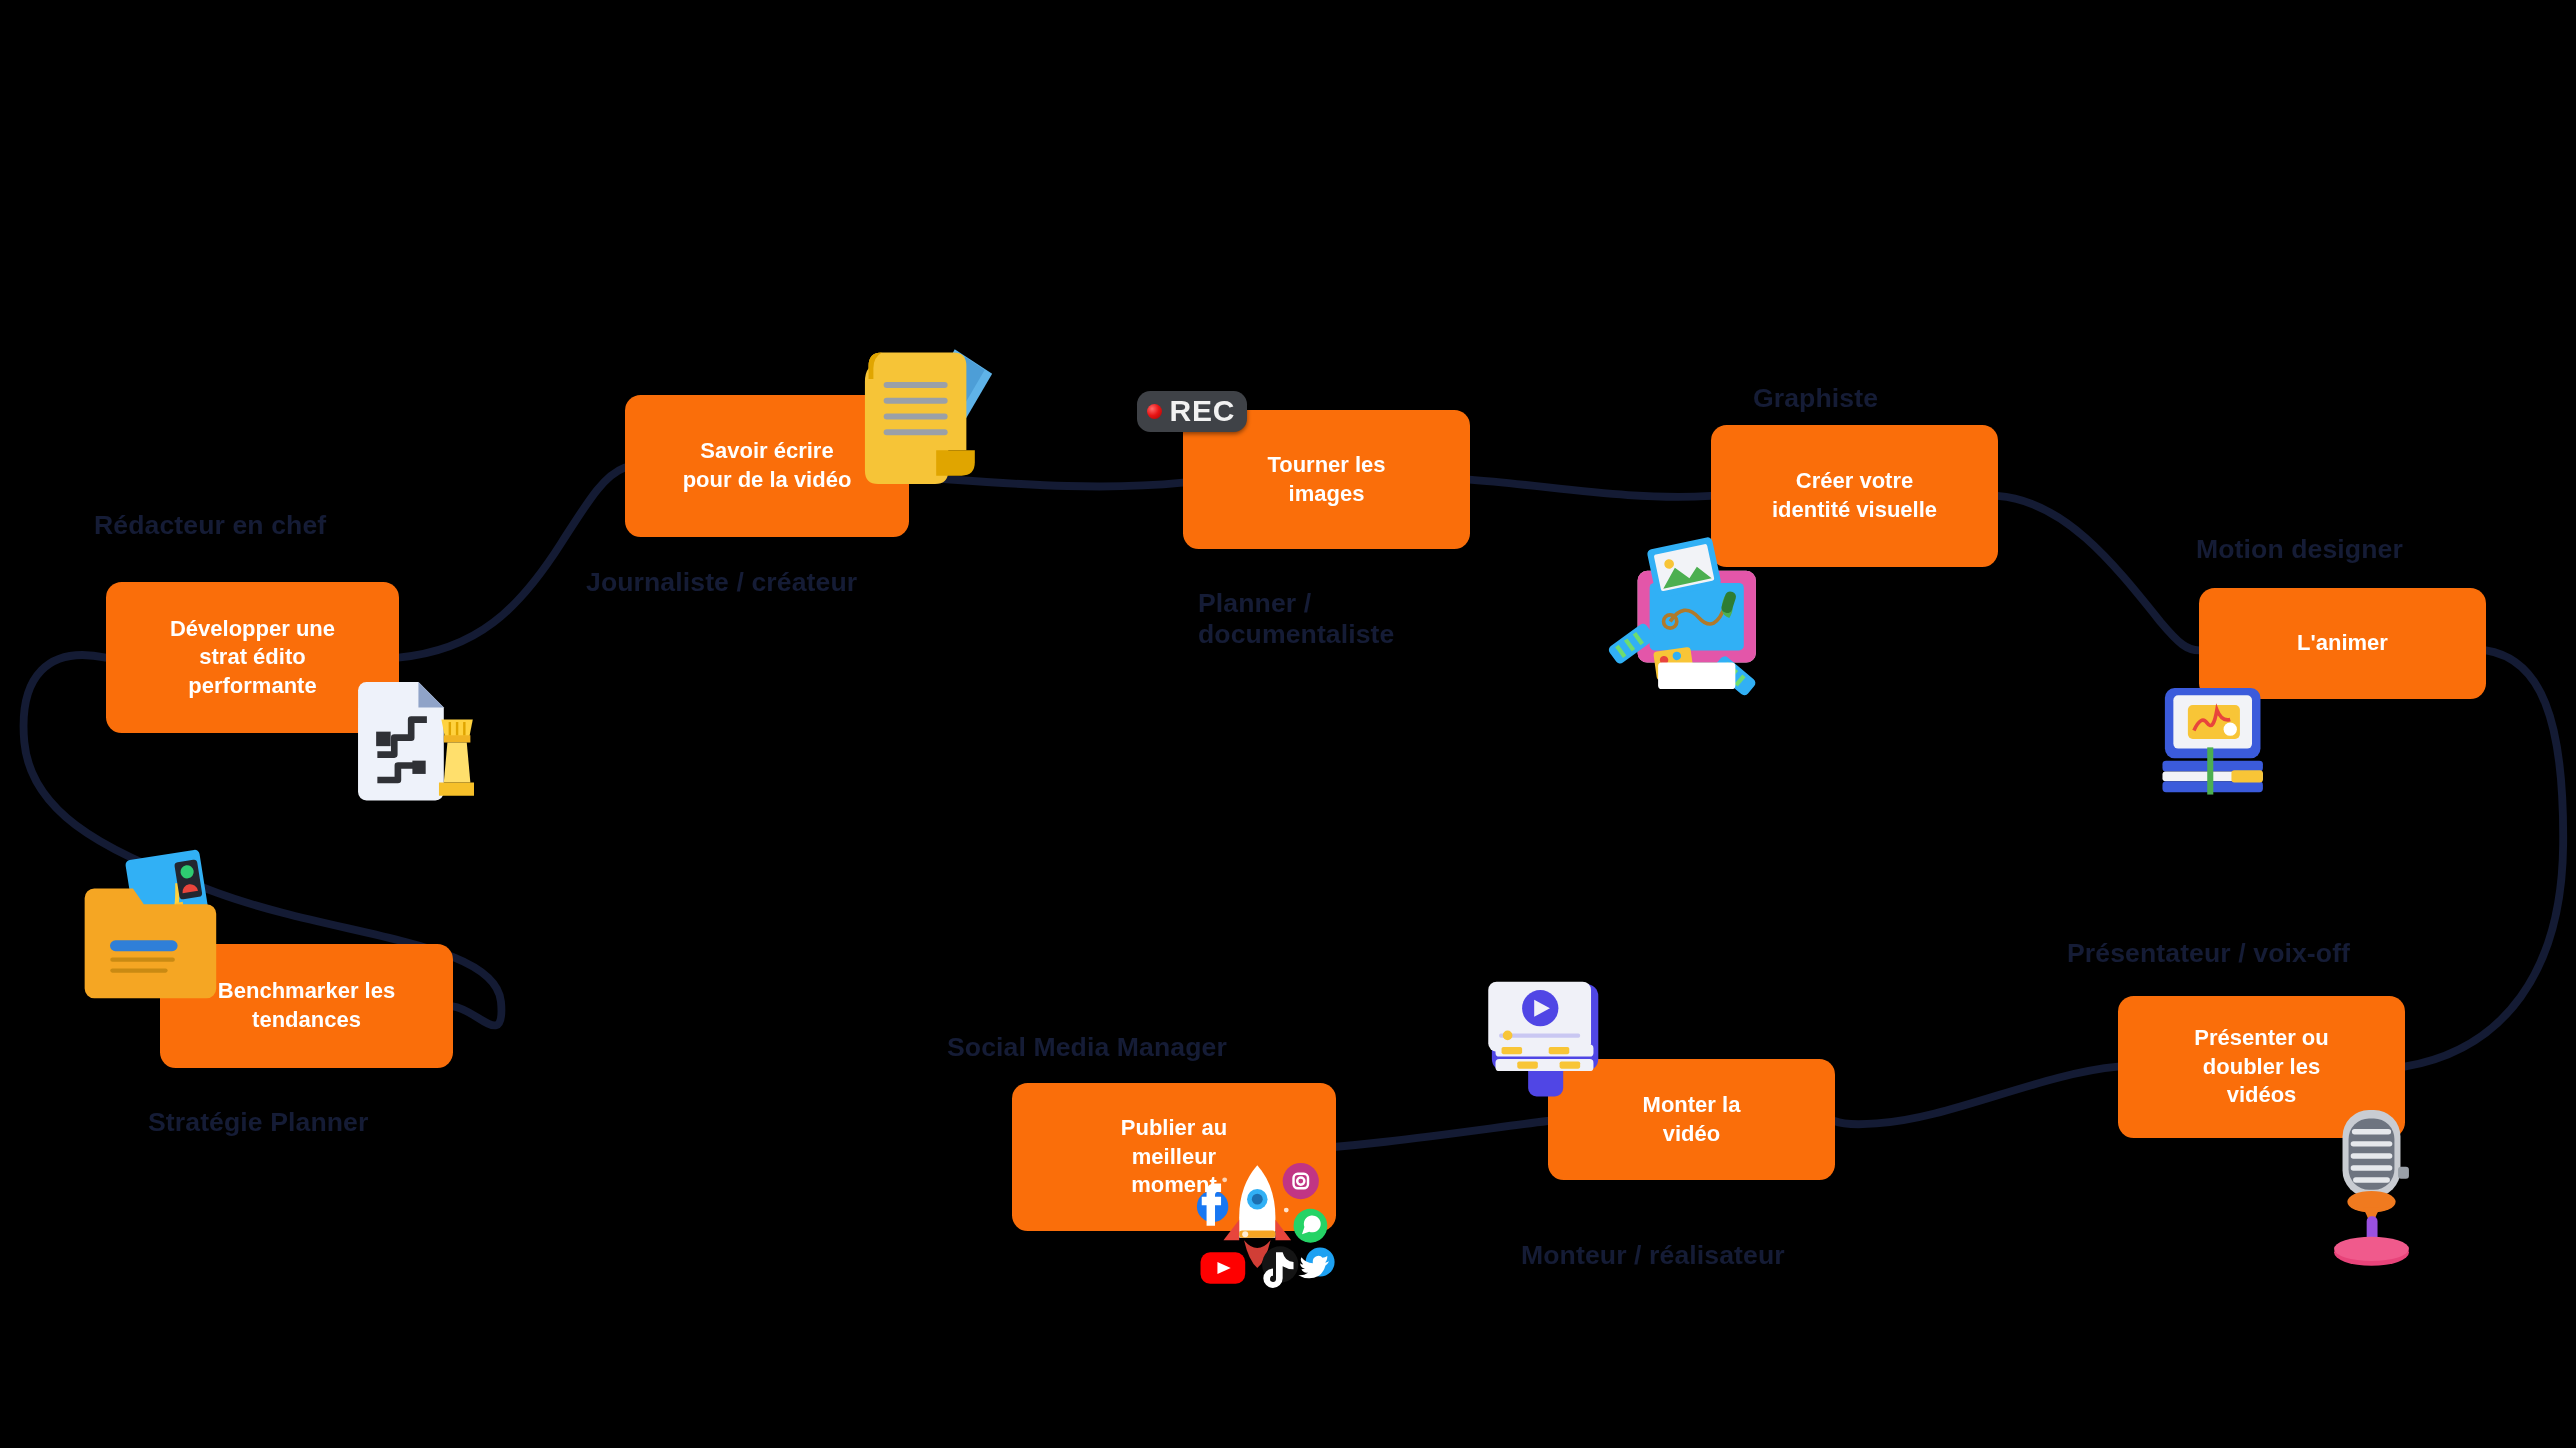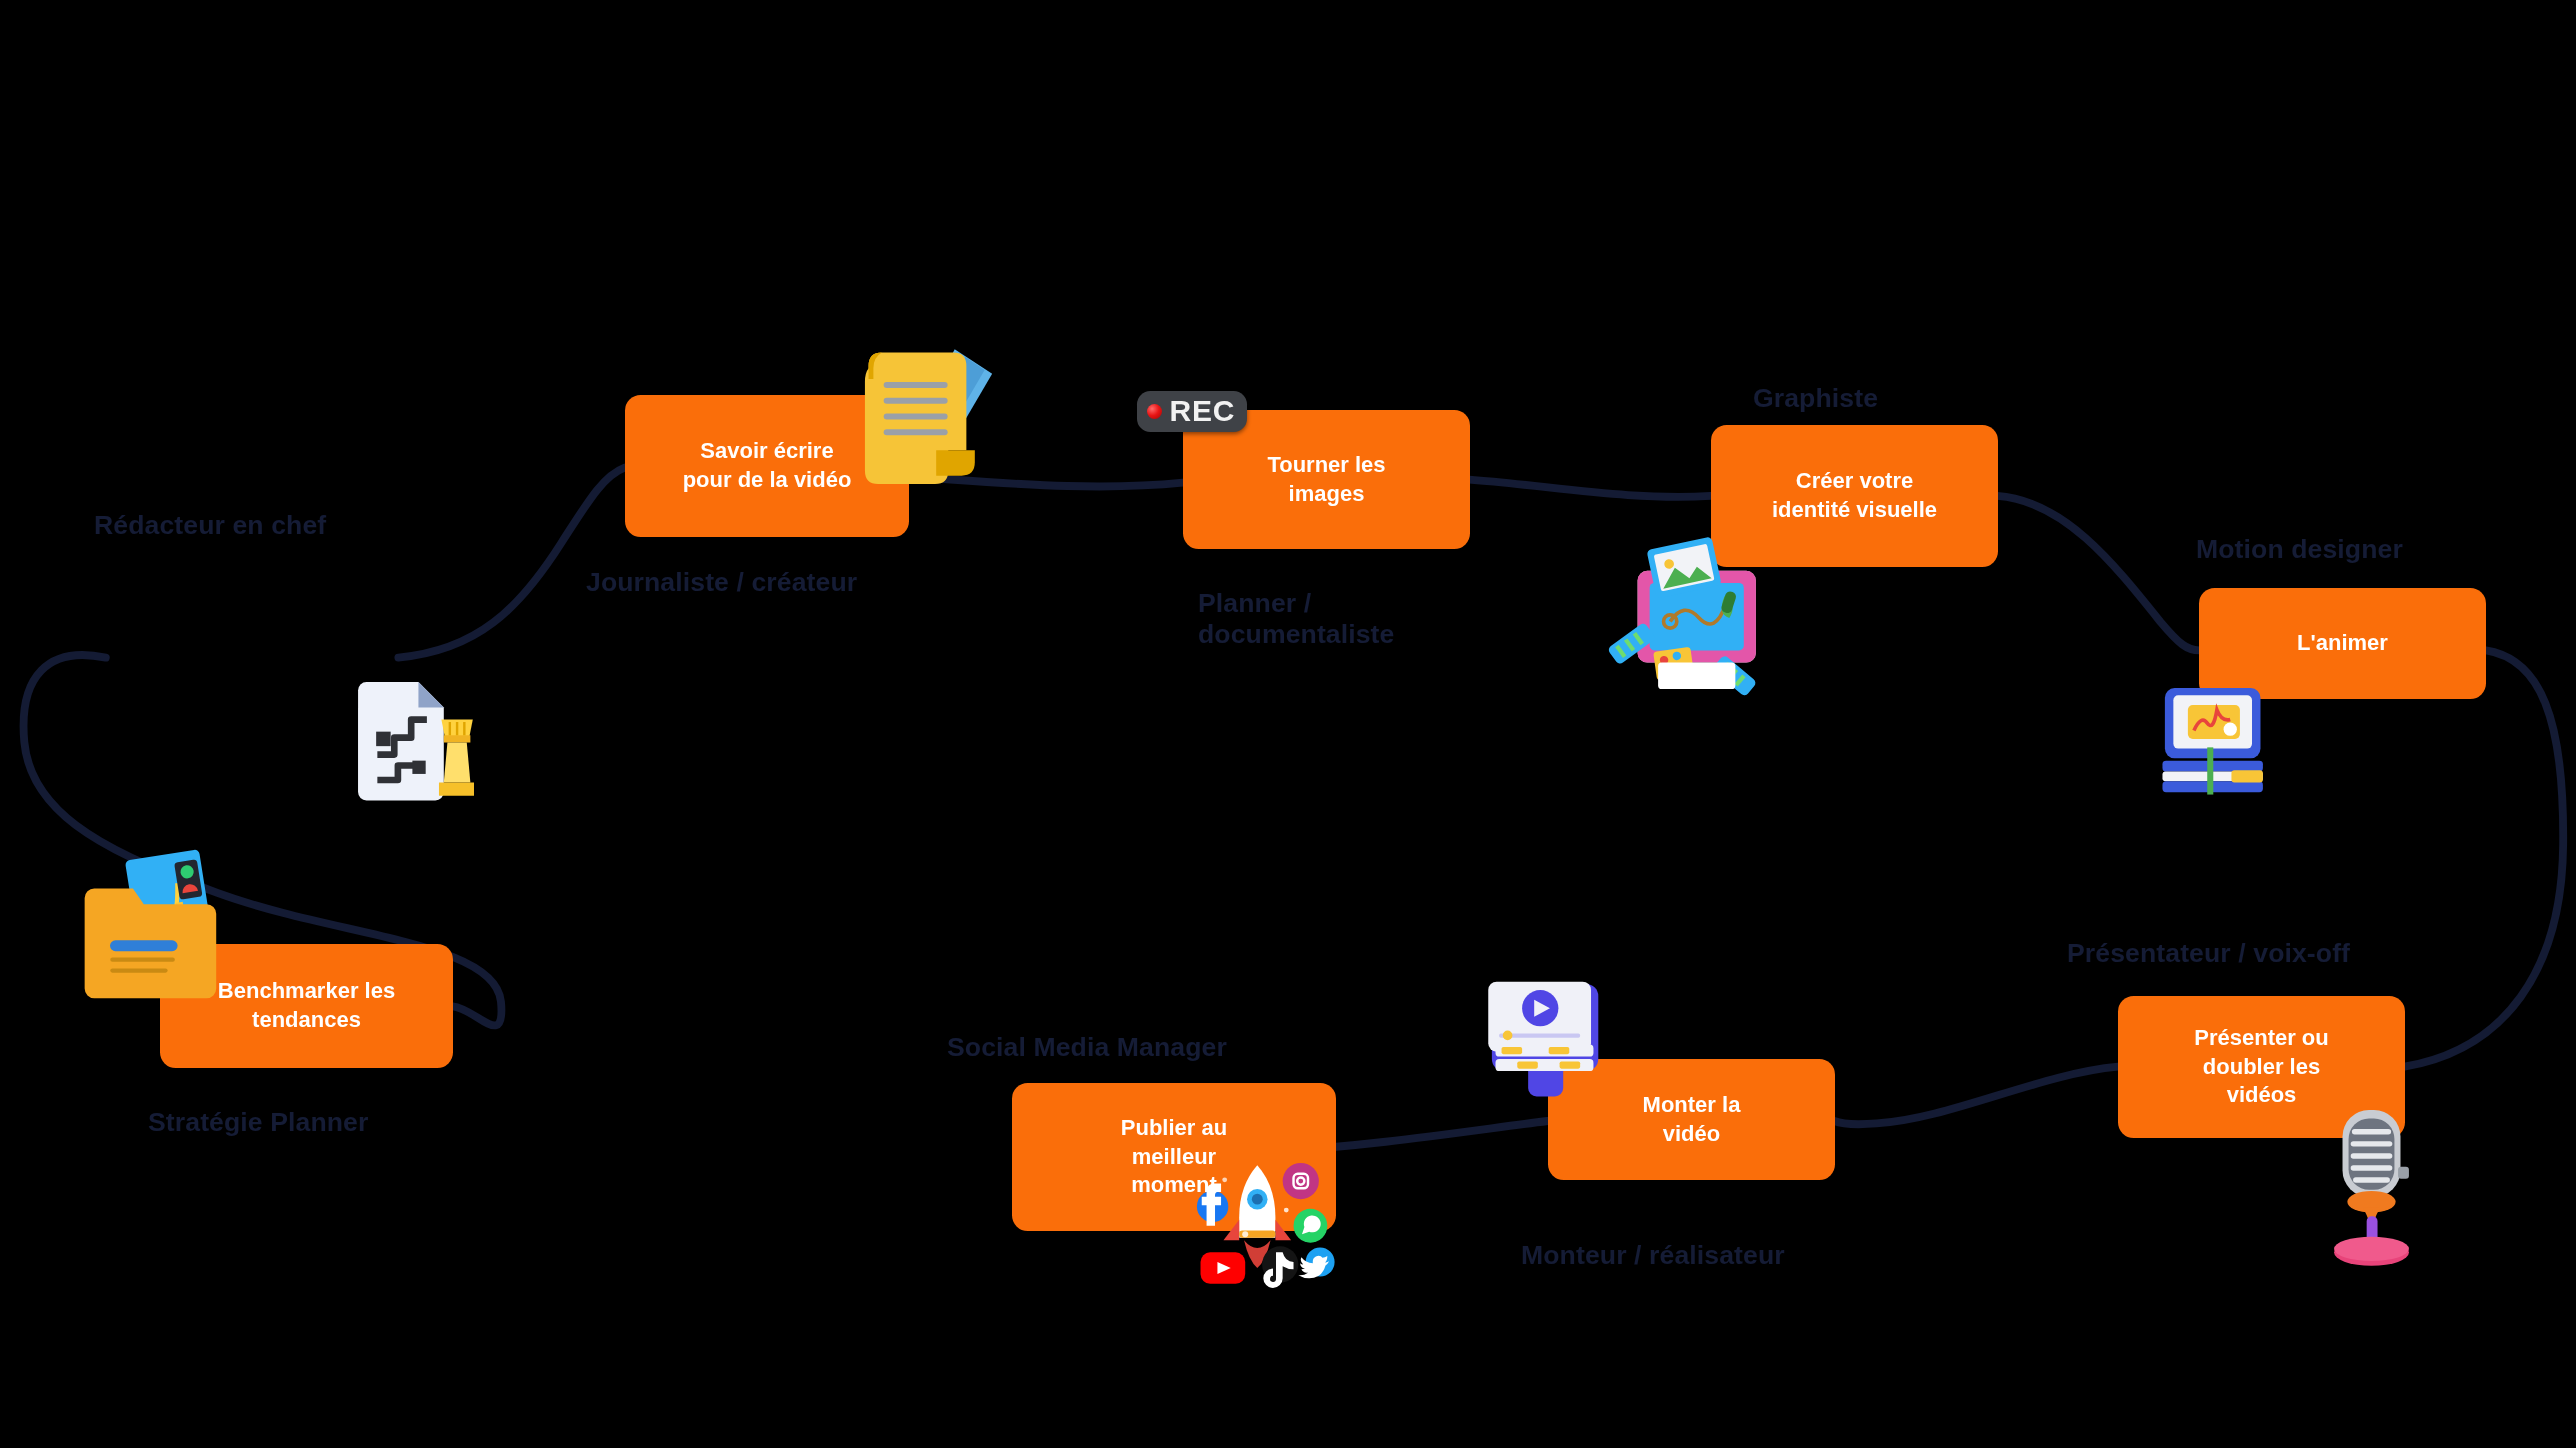--- a/index.html
+++ b/index.html
@@ -127,20 +127,25 @@
   <div class="role-label" style="left:148px; top:1107px;">Stratégie Planner</div>
   <div class="role-label" style="left:576px; top:567px;margin-left:10px;">Journaliste / créateur</div>
   <div class="role-label" style="left:1198px; top:588px;">Planner /
 documentaliste</div>
   <div class="role-label" style="left:1753px; top:383px;">Graphiste</div>
   <div class="role-label" style="left:2196px; top:534px;">Motion designer</div>
   <div class="role-label" style="left:2067px; top:938px;">Présentateur / voix-off</div>
   <div class="role-label" style="left:1521px; top:1240px;">Monteur / réalisateur</div>
   <div class="role-label" style="left:947px; top:1032px;">Social Media Manager</div>
 
+  <div class="node" style="left:106px; top:582px; width:293px; height:151px;">
+    <span class="node-label">Développer une
+strat édito
+performante</span>
+  </div>
 
   <div class="node" style="left:625px; top:395px; width:284px; height:142px;">
     <span class="node-label">Savoir écrire
 pour de la vidéo</span>
   </div>
 
   <div class="node" style="left:160px; top:944px; width:293px; height:124px;">
     <span class="node-label">Benchmarker les
 tendances</span>
   </div>

